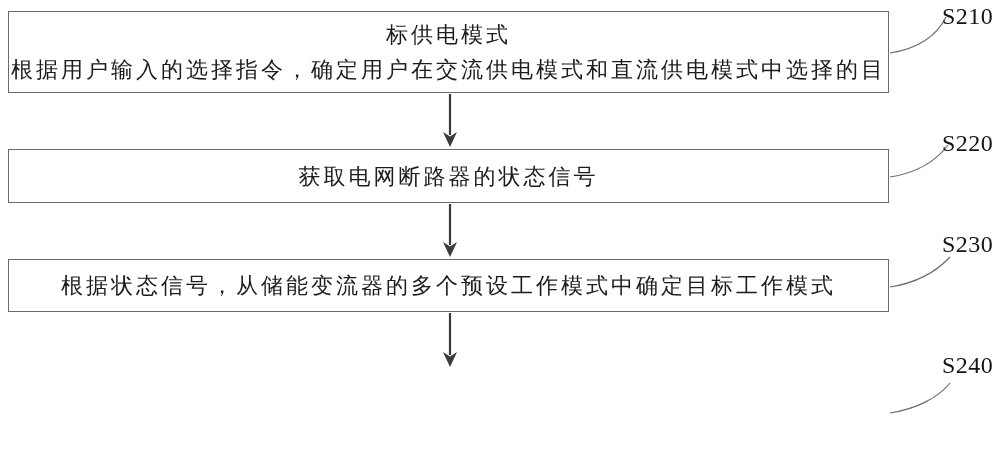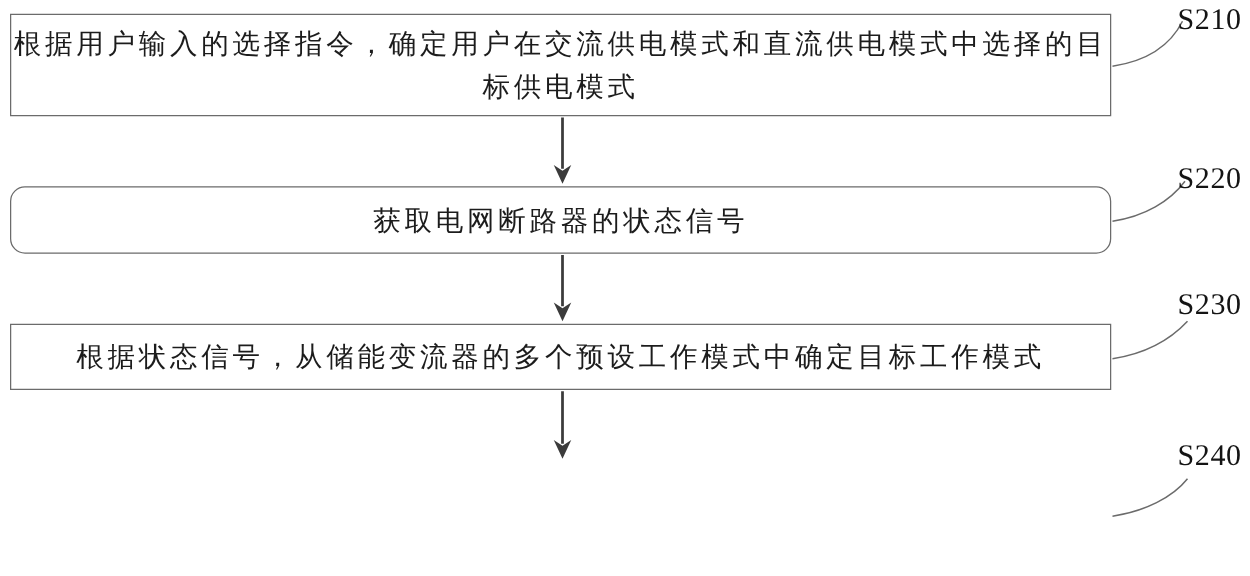--- a/index.html
+++ b/index.html
@@ -30,21 +30,21 @@
     justify-content: center;
     align-items: center;
     color: #1c1c1c;
     font-size: 22px;
     line-height: 35px;
     letter-spacing: 3px;
     text-align: center;
   }
   .step-box .step-text { white-space: nowrap; }
   .b1 { top: 11px;  height: 82px; }
-  .b2 { top: 149px; height: 54px; border-radius: 12px; }
+  .b2 { top: 149px; height: 54px; }
   .b3 { top: 259px; height: 53px; align-items: center; }
   .b4 { top: 370px; height: 85px; }
   .step-label {
     position: absolute;
     left: 942px;
     color: #141414;
     font-size: 24px;
     font-family: "Liberation Serif", serif;
     letter-spacing: 0.5px;
     white-space: nowrap;
@@ -74,22 +74,22 @@
       <path d="M443,352 L450,367 L457,352 L450,356.5 Z" fill="#3b3b3b"></path>
     </g>
 
     <path d="M890,53 C916,49 936,37 946,17" fill="none" stroke="#6b6b6b" stroke-width="1.2"></path>
     <path d="M890,177 C916,173 936,161 948,145" fill="none" stroke="#6b6b6b" stroke-width="1.2"></path>
     <path d="M890,287 C916,283 936,272 950,257" fill="none" stroke="#6b6b6b" stroke-width="1.2"></path>
     <path d="M890,413 C916,409 938,398 950,383" fill="none" stroke="#6b6b6b" stroke-width="1.2"></path>
   </svg>
 
   <div class="step-box b1">
+    <div class="step-text">标供电模式</div>
     <div class="step-text">根据用户输入的选择指令，确定用户在交流供电模式和直流供电模式中选择的目</div>
-    <div class="step-text">标供电模式</div>
   </div>
   <div class="step-label l1">S210</div>
 
   <div class="step-box b2">
     <div class="step-text">获取电网断路器的状态信号</div>
   </div>
   <div class="step-label l2">S220</div>
 
   <div class="step-box b3">
     <div class="step-text">根据状态信号，从储能变流器的多个预设工作模式中确定目标工作模式</div>

